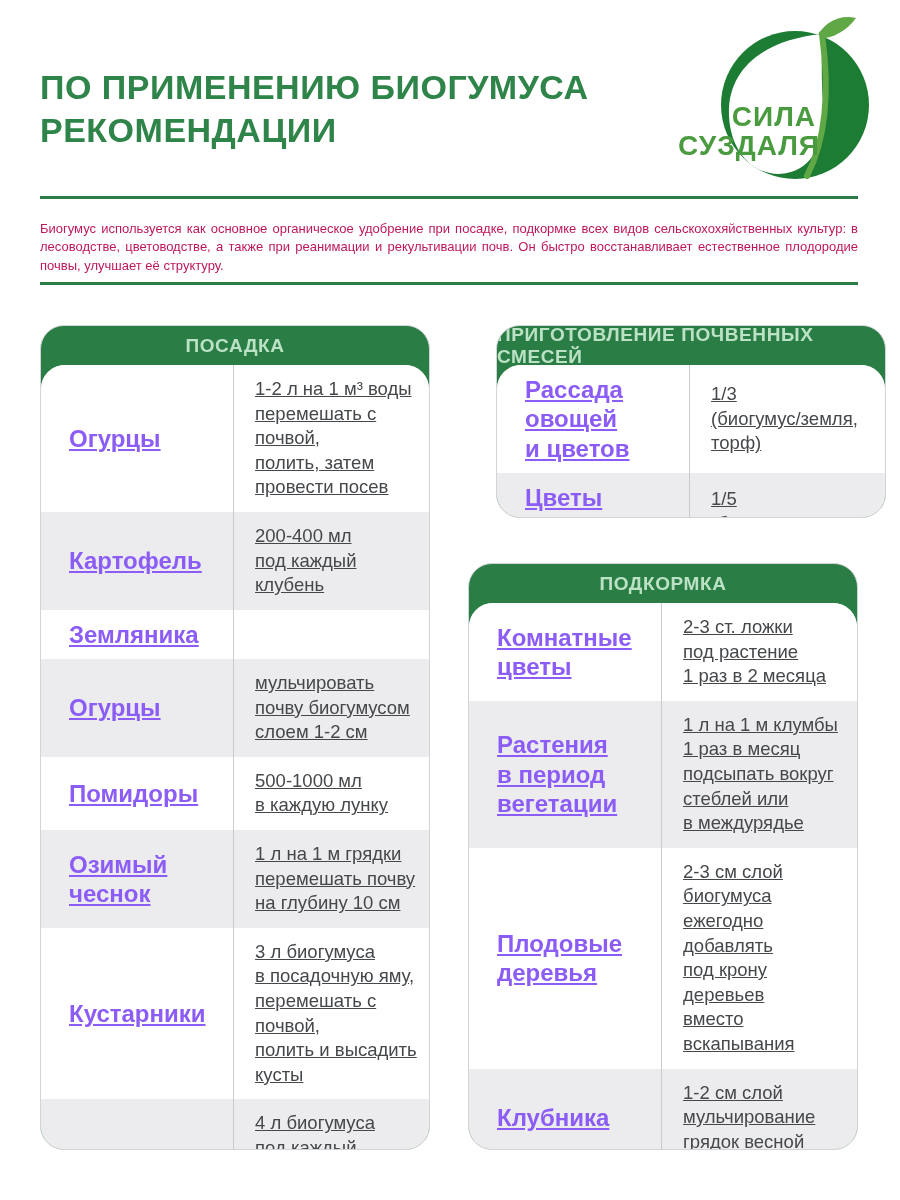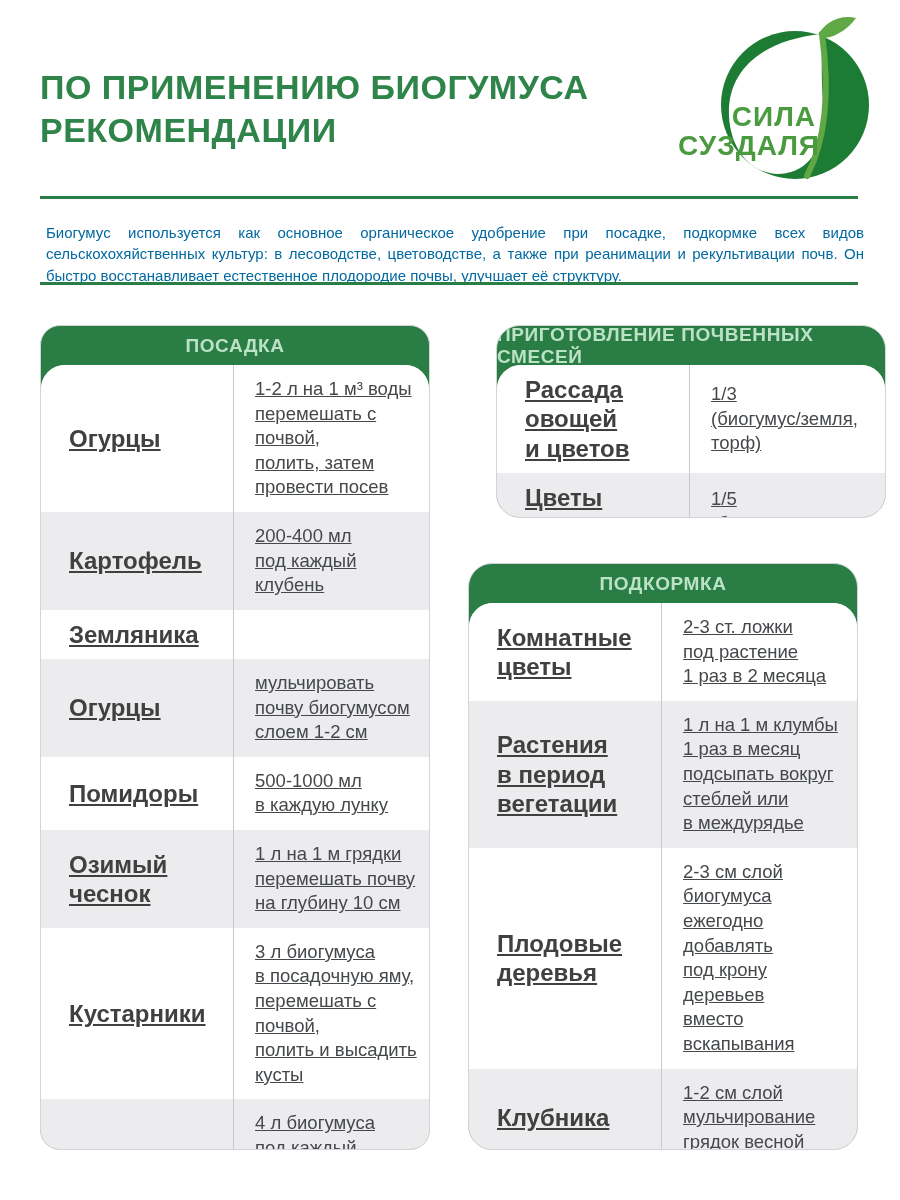--- a/index.html
+++ b/index.html
@@ -19,36 +19,35 @@
     line-height: 1.26; letter-spacing: 0.5px;
   }
   .logo { position: absolute; left: 628px; top: 16px; width: 252px; height: 178px; }
 
   .rule { position: absolute; left: 40px; width: 818px; height: 3px; background: #2a7d45; }
   .rule.top { top: 196px; }
   .rule.bottom { top: 282px; }
 
   .intro {
     position: absolute; left: 40px; top: 207px; width: 818px;
-    font-size: 15px; line-height: 1.42; color: #0369a1;
+    font-size: 13px; line-height: 1.42; color: #be185d;
     text-align: justify;
-    margin-left: 6px;
   }
 
   
   .card {
     position: absolute;
     background: #2a7d45;
     border: 1px solid #d3d4d7;
     border-radius: 24px;
     overflow: hidden;
     display: flex; flex-direction: column;
     box-sizing: border-box;
   }
-  .card-posadka   { left: 40px;  top: 325px; width: 390px; height: 825px; border-radius: 20px; }
+  .card-posadka   { left: 40px;  top: 325px; width: 390px; height: 825px; }
   .card-smesi     { left: 468px; top: 325px; width: 390px; height: 193px; margin-left: 28px; }
   .card-podkormka { left: 468px; top: 563px; width: 390px; height: 587px; }
 
   .card-header {
     height: 39px; flex: 0 0 39px;
     display: flex; align-items: center; justify-content: center;
     color: #bce2c5;
     font-size: 19px; font-weight: bold; letter-spacing: 0.6px;
   }
   .card-body {
@@ -59,21 +58,21 @@
     display: flex; flex-direction: column;
   }
   .row { flex: 1; display: flex; background: #ffffff; }
   .row.alt { background: #ececee; }
 
   .cell { white-space: pre-line; box-sizing: border-box; display: flex; align-items: center; text-decoration: underline; }
   .cell.label {
     width: 49.5%;
     padding: 10px 8px 10px 28px;
     font-weight: bold; font-size: 24px; line-height: 1.22;
-    color: #404040;
+    color: #8b5cf6;
   }
   .cell.value {
     flex: 1;
     padding: 12px 12px 12px 22px;
     font-size: 18.5px; line-height: 1.33;
     color: #45484b;
   }
   .divider {
     position: absolute;
     top: 39px; bottom: 0;

